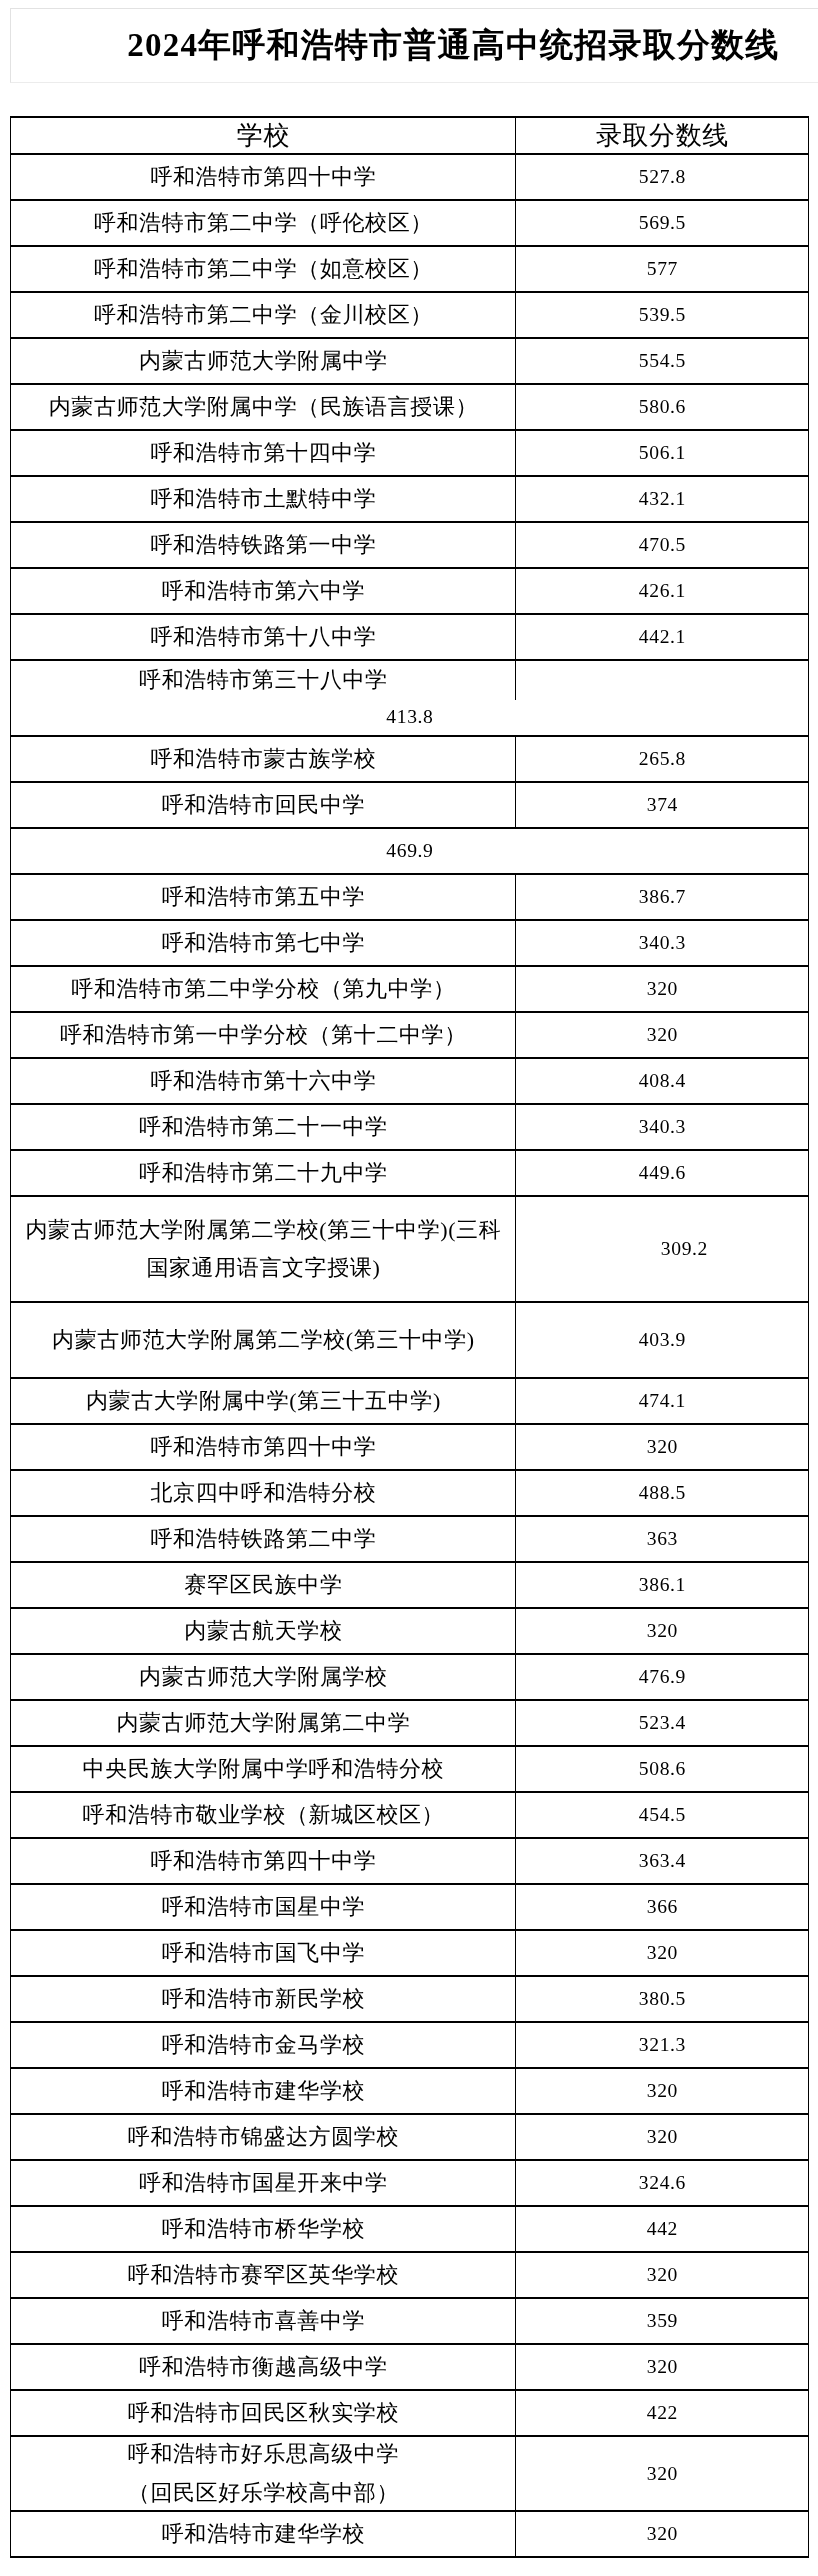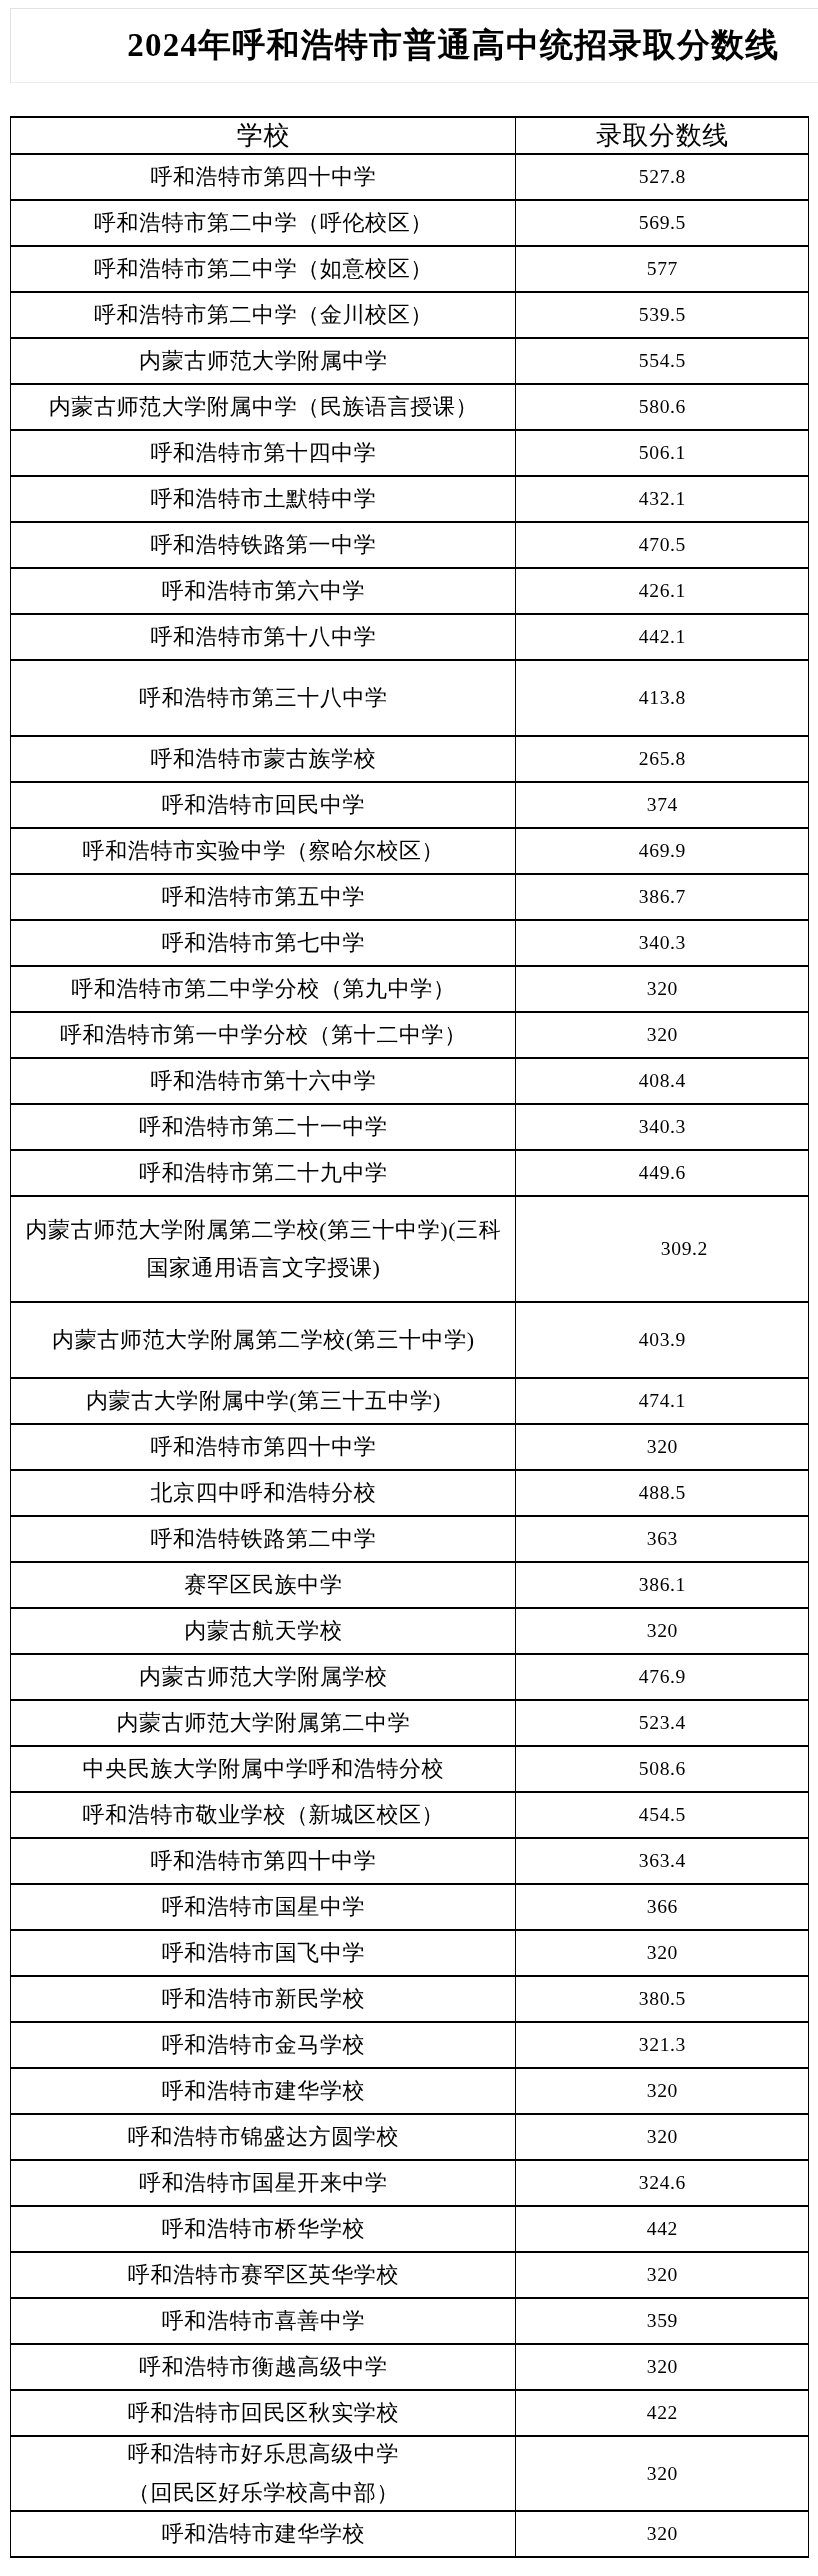--- a/index.html
+++ b/index.html
@@ -68,21 +68,21 @@
     line-height: 1.75;
     white-space: pre-line;
   }
   .cell.score {
     flex: 1;
     font-size: 19.6px;
     letter-spacing: 0.6px;
   }
   .row.header .cell { font-size: 26px; font-weight: normal; }
   
-  #rows .row:nth-child(12) { height: 74px; }
+  #rows .row:nth-child(12) { height: 74px; flex-direction: column; }
   #rows .row:nth-child(23) { height: 104px; gap: 44px; }
   #rows .row:nth-child(24) { height: 74px; }
   #rows .row:nth-child(48) { height: 73px; }
 </style>
 </head>
 <body>
 
 <div class="page">
   <div class="title-box">
     <h1 class="page-title">2024年呼和浩特市普通高中统招录取分数线</h1>
@@ -158,21 +158,20 @@
     <div class="cell school">呼和浩特市蒙古族学校</div>
     <div class="cell score">265.8</div>
   </div>
 
   <div class="row">
     <div class="cell school">呼和浩特市回民中学</div>
     <div class="cell score">374</div>
   </div>
 
   <div class="row">
-    <div class="cell school">呼和浩特市实验中学（察哈尔校区）</div>
     <div class="cell score">469.9</div>
   </div>
 
   <div class="row">
     <div class="cell school">呼和浩特市第五中学</div>
     <div class="cell score">386.7</div>
   </div>
 
   <div class="row">
     <div class="cell school">呼和浩特市第七中学</div>

